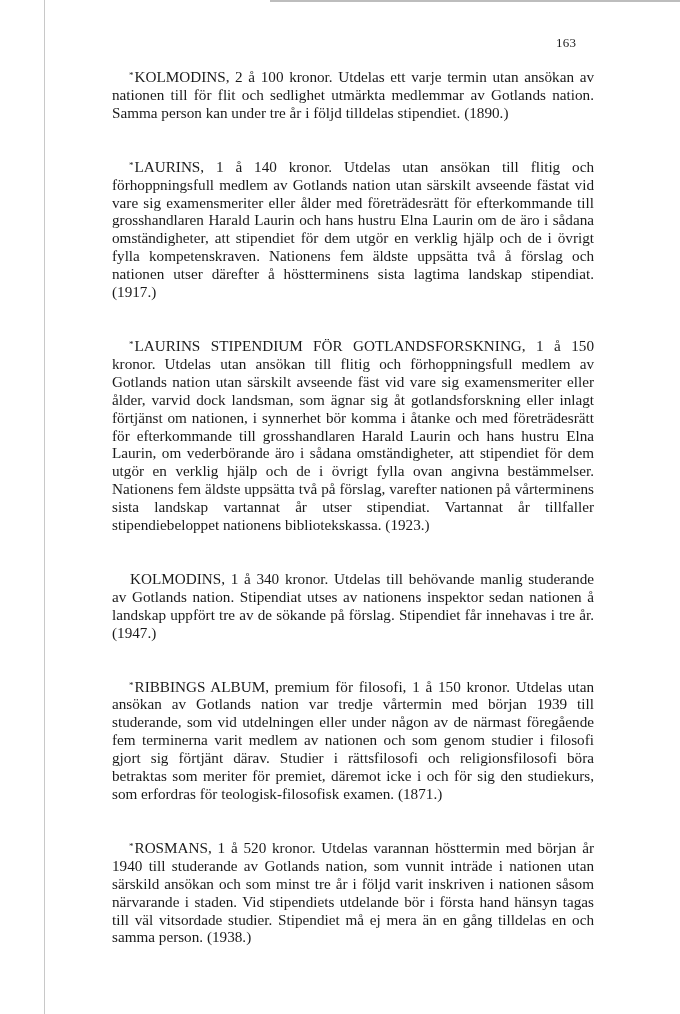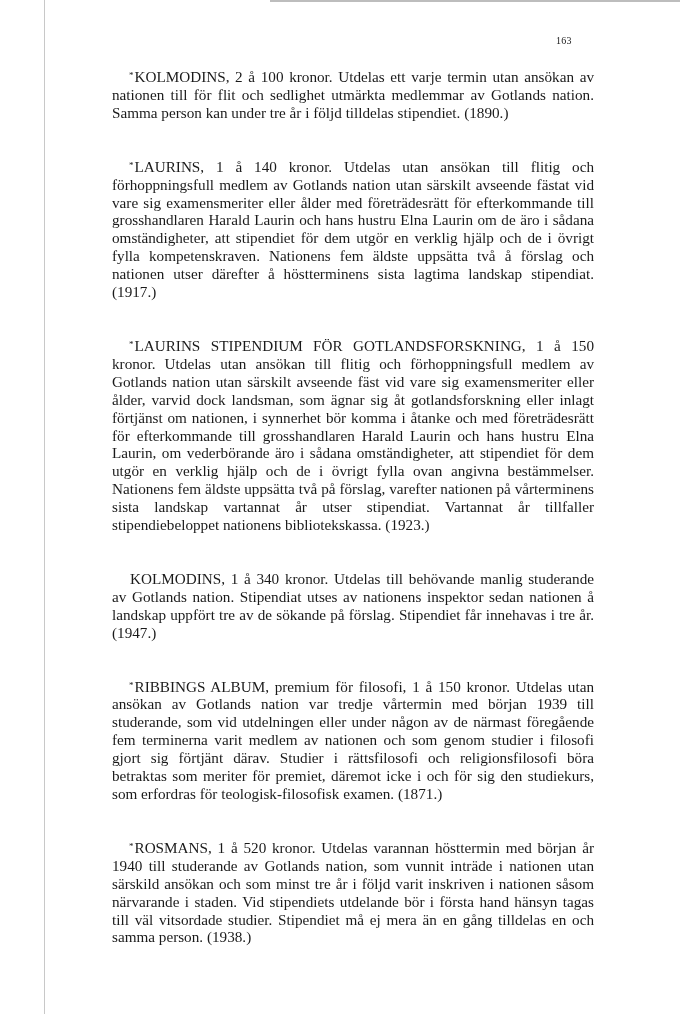--- a/index.html
+++ b/index.html
@@ -7,21 +7,21 @@
     width: 680px; height: 1014px; background: #ffffff; position: relative; overflow: hidden;
     font-family: "DejaVu Serif", "Liberation Serif", serif; color: #1a1a1a;
   }
   .scan-edge {
     position: absolute; left: 44px; top: 0; width: 1px; height: 1014px; background: #c8c8c8;
   }
   .top-edge {
     position: absolute; left: 270px; top: 0; width: 410px; height: 2px; background: #bdbdbd;
   }
   .page-number {
-    position: absolute; left: 556px; top: 35px; font-size: 10px; letter-spacing: 0.2px;
+    position: absolute; left: 556px; top: 35px; font-size: 13px; letter-spacing: 0.2px;
     font-family: "Liberation Serif", serif;
   }
   .column {
     position: absolute; left: 112px; top: 67px; width: 484px;
     font-family: "Liberation Serif", serif; font-size: 15.2px; line-height: 17.9px;
   }
   .entry { margin: 0 2px 35px 0; text-align: justify; text-indent: 17px; hyphens: manual; }
   .entry .lead { }
   .entry .star { font-size: 9px; vertical-align: 4px; margin-right: 1px; }
 </style>

